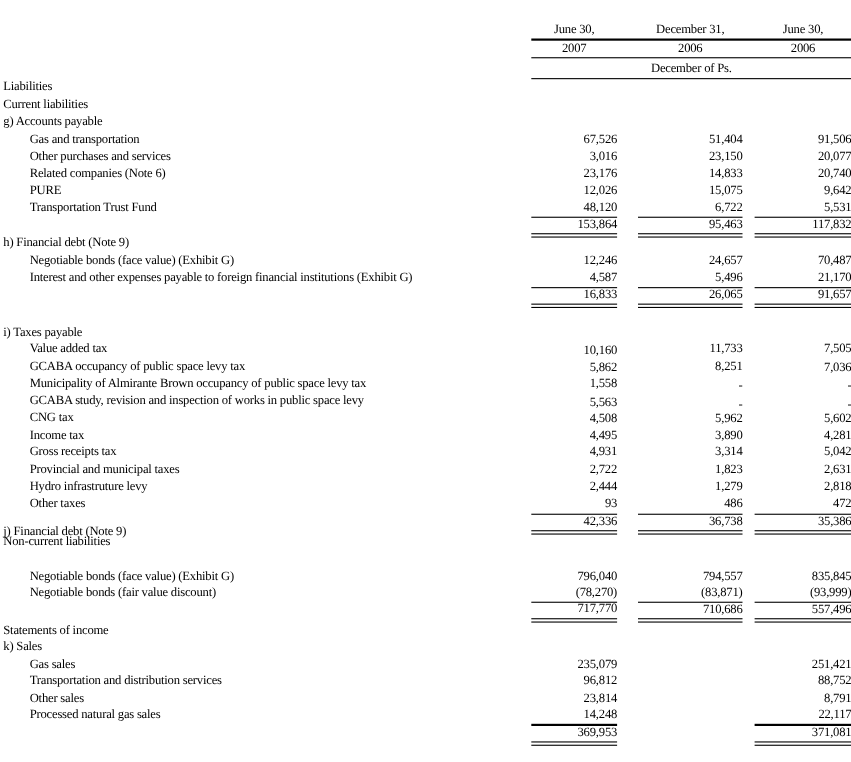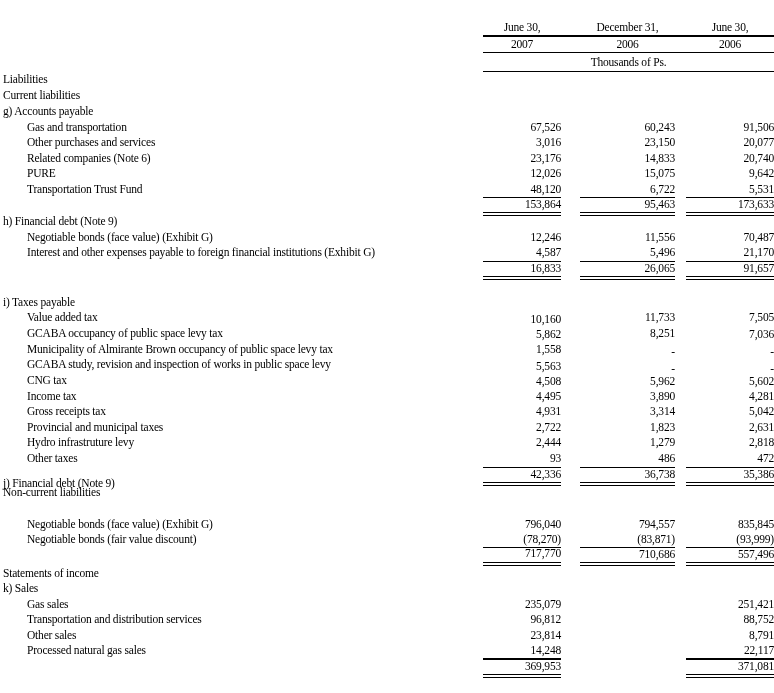--- a/index.html
+++ b/index.html
@@ -24,31 +24,31 @@
 <body>
 
 <div class="abs hdr c1" style="top:20px">June 30,</div>
 <div class="abs hdr c2" style="top:20px">December 31,</div>
 <div class="abs hdr c3" style="top:20px">June 30,</div>
 <div class="line thick" style="top:35px; left:483px; width:291px;"></div>
 <div class="abs hdr c1" style="top:37px">2007</div>
 <div class="abs hdr c2" style="top:37px">2006</div>
 <div class="abs hdr c3" style="top:37px">2006</div>
 <div class="line" style="top:52px; left:483px; width:291px;"></div>
-<div class="abs hdr" style="top:55px; left:483px; width:291px;">Thousands of Ps.</div>
+<div class="abs hdr" style="top:55px; left:483px; width:291px;">December of Ps.</div>
 <div class="line" style="top:71px; left:483px; width:291px;"></div>
 
 <div class="abs lbl" style="top:72px">Liabilities</div>
 <div class="abs lbl" style="top:88px">Current liabilities</div>
 
 <div class="abs lbl" style="top:104px">g) Accounts payable</div>
 <div>
   <div class="abs ind" style="top:120px">Gas and transportation</div>
   <div class="abs num c1" style="top:120px">67,526</div>
-  <div class="abs num c2" style="top:120px">60,243</div>
+  <div class="abs num c2" style="top:120px">51,404</div>
   <div class="abs num c3" style="top:120px">91,506</div>
 
   <div class="abs ind" style="top:135px">Other purchases and services</div>
   <div class="abs num c1" style="top:135px">3,016</div>
   <div class="abs num c2" style="top:135px">23,150</div>
   <div class="abs num c3" style="top:135px">20,077</div>
 
   <div class="abs ind" style="top:151px">Related companies (Note 6)</div>
   <div class="abs num c1" style="top:151px">23,176</div>
   <div class="abs num c2" style="top:151px">14,833</div>
@@ -62,30 +62,30 @@
   <div class="abs ind" style="top:182px">Transportation Trust Fund</div>
   <div class="abs num c1" style="top:182px">48,120</div>
   <div class="abs num c2" style="top:182px">6,722</div>
   <div class="abs num c3" style="top:182px">5,531</div>
 </div>
 <div class="line" style="top:197px; left:483px; width:78px;"></div>
 <div class="line" style="top:197px; left:580px; width:95px;"></div>
 <div class="line" style="top:197px; left:686px; width:88px;"></div>
 <div class="abs num c1" style="top:197px">153,864</div>
 <div class="abs num c2" style="top:197px">95,463</div>
-<div class="abs num c3" style="top:197px">173,633</div>
+<div class="abs num c3" style="top:197px">117,832</div>
 <div class="dbl" style="top:212px; left:483px; width:78px;"></div>
 <div class="dbl" style="top:212px; left:580px; width:95px;"></div>
 <div class="dbl" style="top:212px; left:686px; width:88px;"></div>
 
 <div class="abs lbl" style="top:214px">h) Financial debt  (Note 9)</div>
 <div>
   <div class="abs ind" style="top:230px">Negotiable bonds (face value)  (Exhibit G)</div>
   <div class="abs num c1" style="top:230px">12,246</div>
-  <div class="abs num c2" style="top:230px">11,556</div>
+  <div class="abs num c2" style="top:230px">24,657</div>
   <div class="abs num c3" style="top:230px">70,487</div>
 
   <div class="abs ind" style="top:245px">Interest and other expenses payable to foreign financial institutions (Exhibit G)</div>
   <div class="abs num c1" style="top:245px">4,587</div>
   <div class="abs num c2" style="top:245px">5,496</div>
   <div class="abs num c3" style="top:245px">21,170</div>
 </div>
 <div class="line" style="top:261px; left:483px; width:78px;"></div>
 <div class="line" style="top:261px; left:580px; width:95px;"></div>
 <div class="line" style="top:261px; left:686px; width:88px;"></div>

